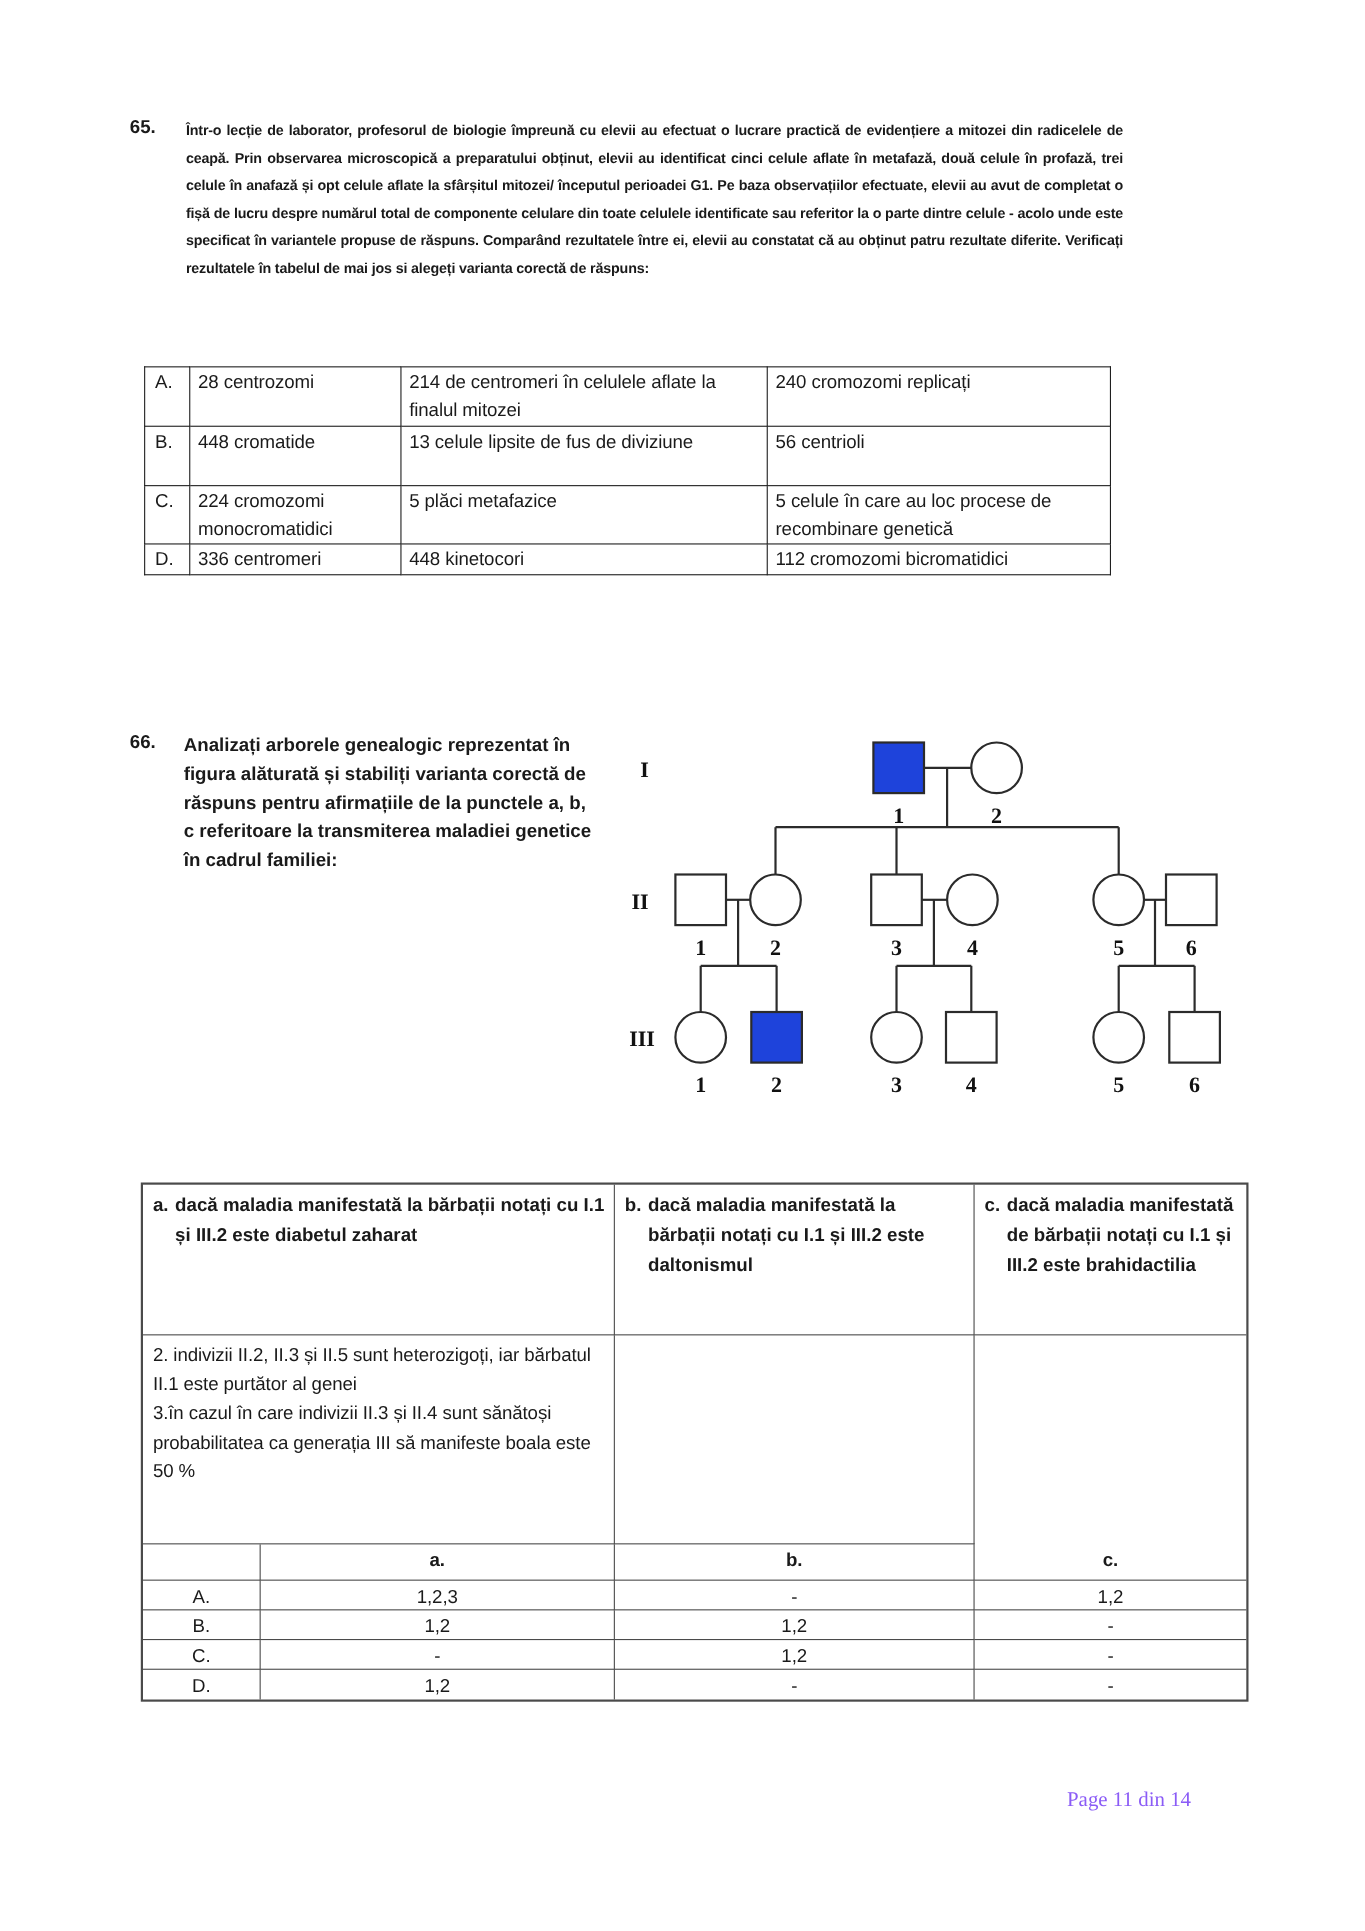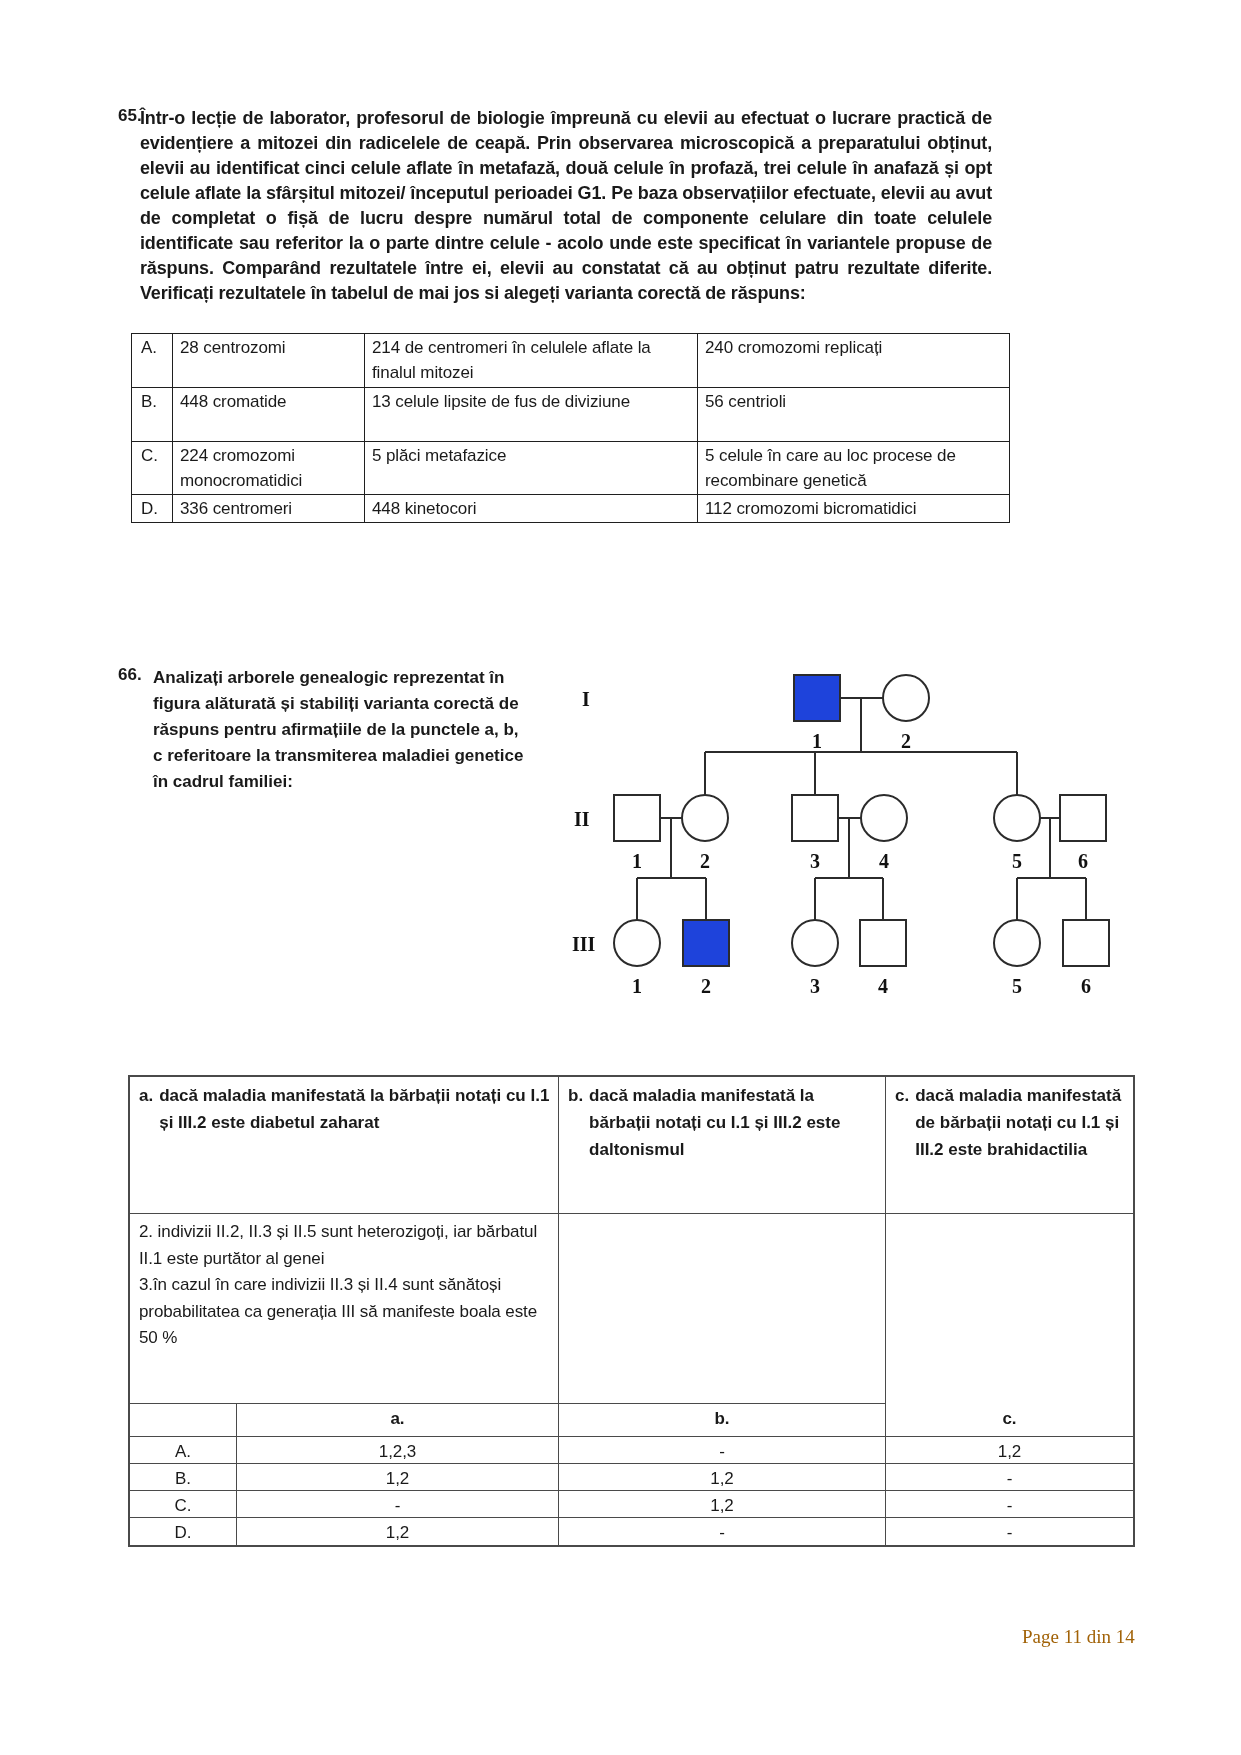--- a/index.html
+++ b/index.html
@@ -3,35 +3,35 @@
 <meta charset="utf-8">
 <style>
   html,body { margin:0; padding:0; background:#ffffff; }
   .page {
     position:relative; width:1241px; height:1755px; background:#ffffff;
     font-family:"Liberation Sans", sans-serif; color:#1a1a1a; overflow:hidden;padding-left:16px;
   }
   .qnum { position:absolute; font-weight:bold; font-size:17px; }
   #q65-num { left:118px; top:106px; }
   #q65-text {
-    position:absolute; left:140px; top:106px; width:852px;
-    font-weight:bold; font-size:18px; line-height:25px; text-align:justify;
+    position:absolute; left:169px; top:106px; width:852px;
+    font-weight:bold; font-size:13px; line-height:25px; text-align:justify;
     letter-spacing:-0.15px;
   }
   table.t65 {
     position:absolute; left:131px; top:333px; width:878px;
     border-collapse:collapse; table-layout:fixed;
     font-size:17px; line-height:25px; letter-spacing:-0.1px;
   }
   .t65 td { border:1px solid #1f1f1f; vertical-align:top; padding:1px 7px; }
   .t65 td.letter { padding-left:9px; }
 
   #q66-num { left:118px; top:665px; }
   #q66-text {
-    position:absolute; left:153px; top:665px; width:372px;
+    position:absolute; left:167px; top:665px; width:372px;
     font-weight:bold; font-size:17px; line-height:26px;
   }
   #pedigree { position:absolute; left:560px; top:660px; }
   .pnum, .pgen { font-family:"Liberation Serif", serif; font-weight:bold; font-size:20px; fill:#111; }
 
   .opts {
     position:absolute; left:128px; top:1075px; width:1007px;
     border:2px solid #4a4a4a; box-sizing:border-box; font-size:17px;
   }
   .opts-top { display:grid; grid-template-columns:429px 327px 247px; grid-template-rows:137px 190px; }
@@ -49,22 +49,22 @@
     border-right:1.5px solid #4a4a4a; border-bottom:1.5px solid #4a4a4a;
     text-align:center; box-sizing:border-box; line-height:26px; padding-top:2px;
     letter-spacing:-0.1px;
   }
   .opts-ans .acell.lastc { border-right:none; }
   .opts-ans .acell.lastr { border-bottom:none; }
   .opts-ans .ahdr { font-weight:bold; height:33px; line-height:30px; padding-top:0; }
   .opts-ans .aval { height:27px; }
 
   .footer {
-    position:absolute; left:1022px; top:1626px; width:160px;
-    font-family:"Liberation Serif", serif; font-size:19px; color:#a16207;
+    position:absolute; left:970px; top:1626px; width:160px;
+    font-family:"Liberation Serif", serif; font-size:19px; color:#8b5cf6;
   }
 </style>
 </head>
 <body>
 
 <div class="page">
 
   <div class="qnum" id="q65-num">65.</div>
   <div id="q65-text">Într-o lecție de laborator, profesorul de biologie împreună cu elevii au efectuat o lucrare practică de evidențiere a mitozei din radicelele de ceapă. Prin observarea microscopică a preparatului obținut, elevii au identificat cinci celule aflate în metafază, două celule în profază, trei celule în anafază și opt celule aflate la sfârșitul mitozei/ începutul perioadei G1. Pe baza observațiilor efectuate, elevii au avut de completat o fișă de lucru despre numărul total de componente celulare din toate celulele identificate sau referitor la o parte dintre celule - acolo unde este specificat în variantele propuse de răspuns. Comparând rezultatele între ei, elevii au constatat că au obținut patru rezultate diferite. Verificați rezultatele în tabelul de mai jos si alegeți varianta corectă de răspuns:</div>
 

